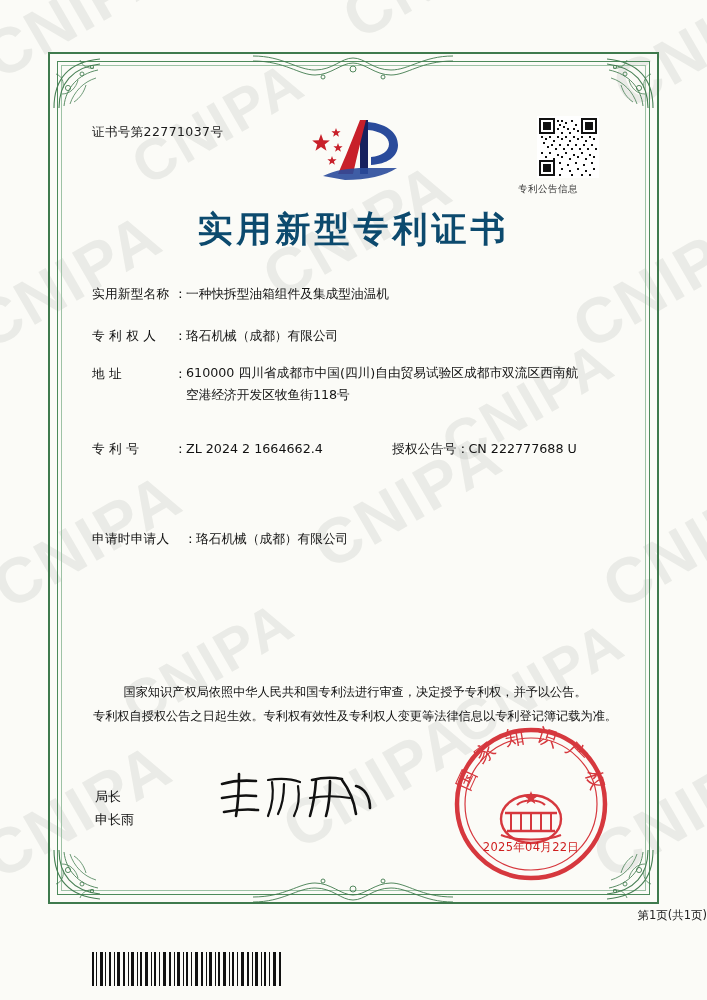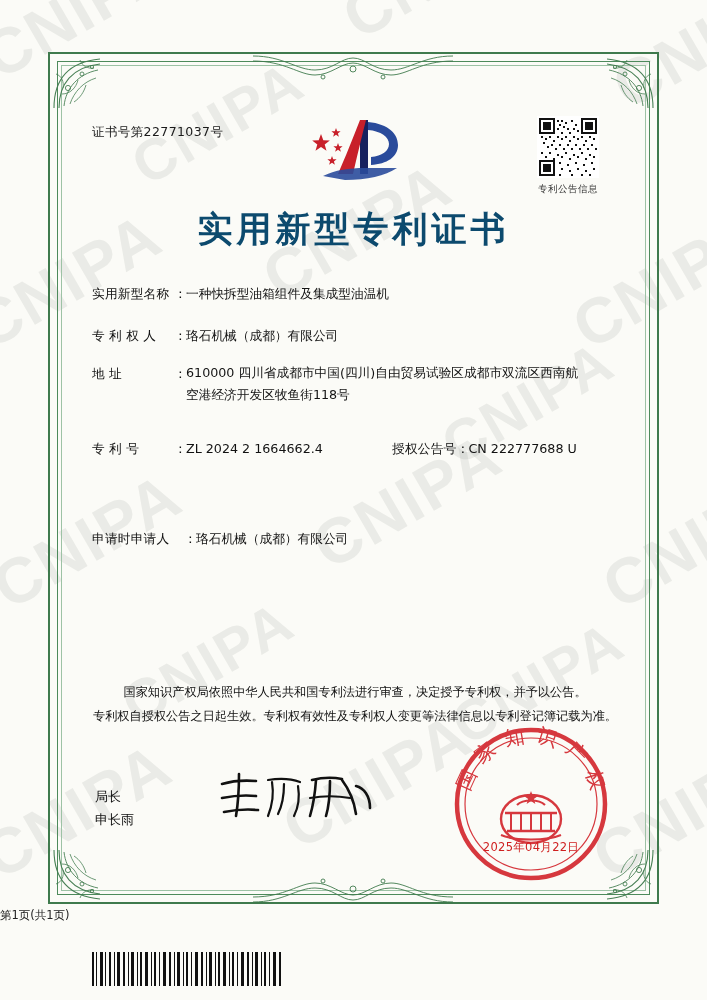--- a/index.html
+++ b/index.html
@@ -105,21 +105,21 @@
   .emblem {
     position: absolute;
     left: 305px; top: 112px;
     width: 102px; height: 80px;
   }
 
   .qr-block {
     position: absolute;
     left: 518px; top: 116px;
     width: 100px;
-    text-align: center;
+    text-align: left;
   }
   .qr-code {
     width: 62px; height: 62px;
     margin: 0 auto;
     display: block;
   }
   .qr-caption {
     margin-top: 5px;
     font-size: 9.5px;
     color: #333;
@@ -207,22 +207,22 @@
     text-align: center;
     font-size: 11.5px;
     color: #cf2020;
     letter-spacing: .3px;
     font-family: "DejaVu Sans", sans-serif;
   }
 
   
   .page-no {
     position: absolute;
-    left: 0; right: 0; top: 908px;
-    text-align: left;
+    left: 8px; right: 0; top: 908px;
+    text-align: right;
     font-size: 11.5px;
     color: #222;
   }
 
   
   .barcode {
     position: absolute;
     left: 92px; top: 952px;
     width: 190px; height: 34px;
   }

